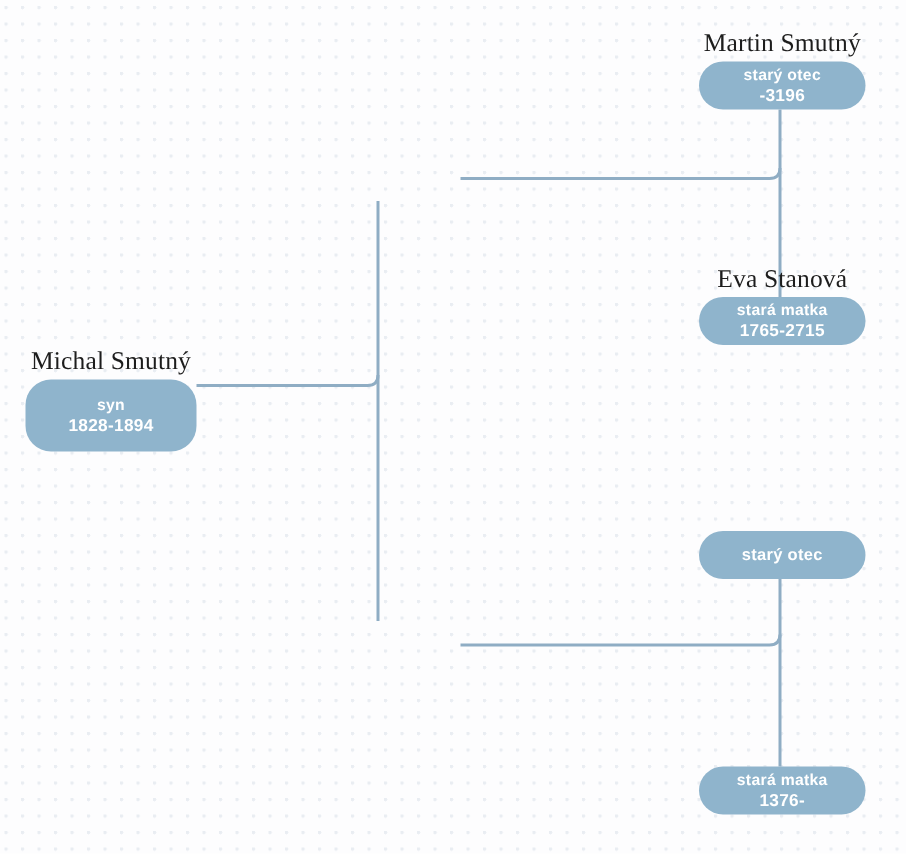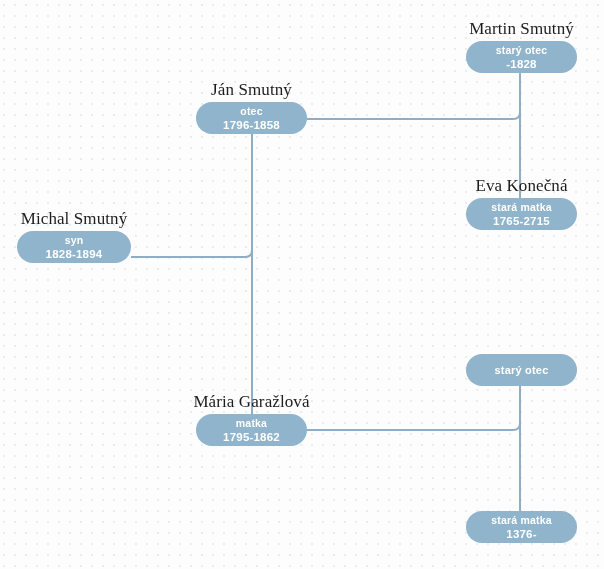--- a/index.html
+++ b/index.html
@@ -105,54 +105,40 @@
     <path class="link" d="M 131 257 L 245 257 Q 252 257 252 250 L 252 141 Q 252 134 252 134"></path>
     <path class="link" d="M 252 250 L 252 414"></path>
 
     <path class="link" d="M 307 119 L 513 119 Q 520 119 520 112 L 520 73"></path>
     <path class="link" d="M 520 112 L 520 198"></path>
 
     <path class="link" d="M 307 430 L 513 430 Q 520 430 520 423 L 520 386"></path>
     <path class="link" d="M 520 423 L 520 511"></path>
   </svg>
 
-  <div class="node" style="left:17px; top:231px; width:114px; height:32px;">
+  <div class="node" style="left:17px; top:253px; width:114px; height:48px;">
     <div class="node-name">Michal Smutný</div>
     <div class="node-pill">
       <div class="pill-role">syn</div>
       <div class="pill-dates">1828-1894</div>
     </div>
   </div>
 
-  <div class="node" style="left:196px; top:102px; width:111px; height:32px;">
-    <div class="node-name">Ján Smutný</div>
-    <div class="node-pill">
-      <div class="pill-role">otec</div>
-      <div class="pill-dates">1796-1858</div>
-    </div>
-  </div>
 
-  <div class="node" style="left:196px; top:414px; width:111px; height:32px;">
-    <div class="node-name">Mária Garažlová</div>
-    <div class="node-pill">
-      <div class="pill-role">matka</div>
-      <div class="pill-dates">1795-1862</div>
-    </div>
-  </div>
 
   <div class="node" style="left:466px; top:41px; width:111px; height:32px;">
     <div class="node-name">Martin Smutný</div>
     <div class="node-pill">
       <div class="pill-role">starý otec</div>
-      <div class="pill-dates">-1828</div>
+      <div class="pill-dates">-3196</div>
     </div>
   </div>
 
   <div class="node" style="left:466px; top:198px; width:111px; height:32px;">
-    <div class="node-name">Eva Konečná</div>
+    <div class="node-name">Eva Stanová</div>
     <div class="node-pill">
       <div class="pill-role">stará matka</div>
       <div class="pill-dates">1765-2715</div>
     </div>
   </div>
 
   <div class="node" style="left:466px; top:354px; width:111px; height:32px;">
     <div class="node-pill">
       <div class="pill-role solo">starý otec</div>
     </div>

